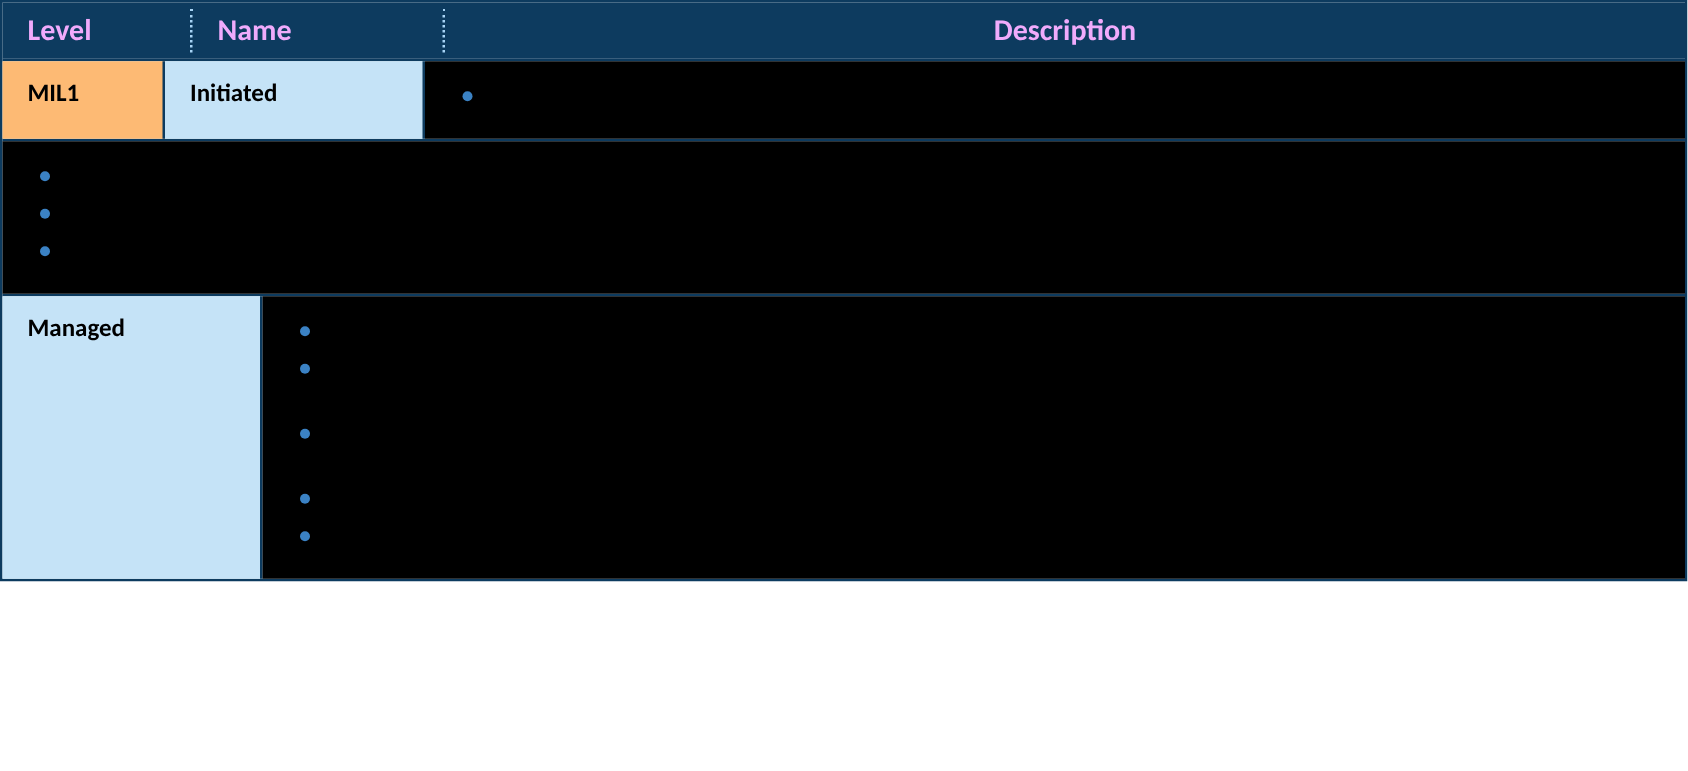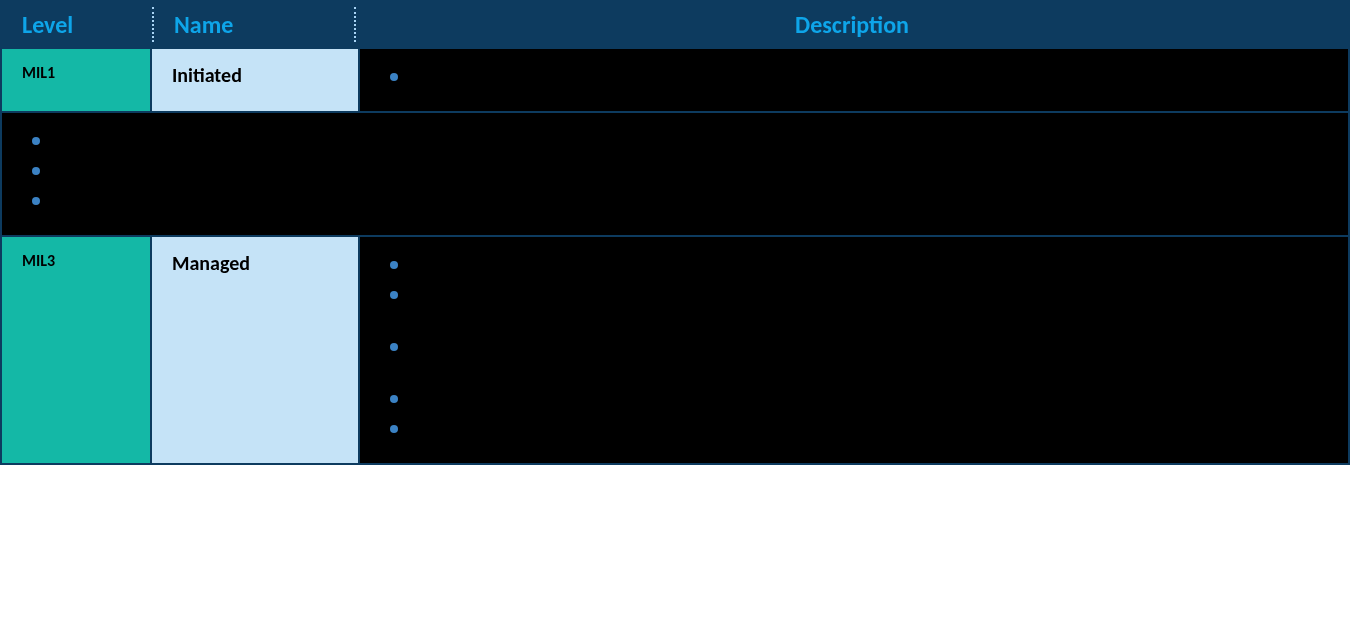--- a/index.html
+++ b/index.html
@@ -13,21 +13,21 @@
       width: 1350px;
       height: 617px;
     }
     .table-container {
       border: 2px solid #0d3b5f;
       width: 1350px;
     }
     .header-row {
       display: flex;
       background: #0d3b5f;
-      color: #0ea5e9;
+      color: #f0abfc;
       font-weight: bold;
       font-size: 24px;
       align-items: center;
     }
     .header-cell {
       padding: 8px 20px;
     }
     .col-level {
       width: 150px;
       flex-shrink: 0;
@@ -47,25 +47,25 @@
       margin: 5px 0;
     }
     .body-row {
       display: flex;
       border-top: 2px solid #0d3b5f;
     }
     .cell {
       padding: 14px 20px;
     }
     .cell-level {
-      background: #14b8a6;
+      background: #fdba74;
       font-weight: bold;
-      font-size: 16px;
+      font-size: 20px;
       color: #000000;
-      width: 150px;
+      width: 130px;
       flex-shrink: 0;
       border-right: 2px solid #0d3b5f;
     }
     .cell-name {
       background: #c5e3f7;
       font-weight: bold;
       font-size: 20px;
       color: #000000;
       width: 208px;
       flex-shrink: 0;
@@ -138,21 +138,20 @@
         <div class="bullet-text"></div>
       </div>
       <div class="bullet">
         <div class="bullet-dot"></div>
         <div class="bullet-text"></div>
       </div>
     </div>
   </div>
 
   <div class="body-row">
-    <div class="cell cell-level">MIL3</div>
     <div class="cell cell-name">Managed</div>
     <div class="cell cell-desc">
       <div class="bullet">
         <div class="bullet-dot"></div>
         <div class="bullet-text"></div>
       </div>
       <div class="bullet tall-bullet">
         <div class="bullet-dot"></div>
         <div class="bullet-text"></div>
       </div>

